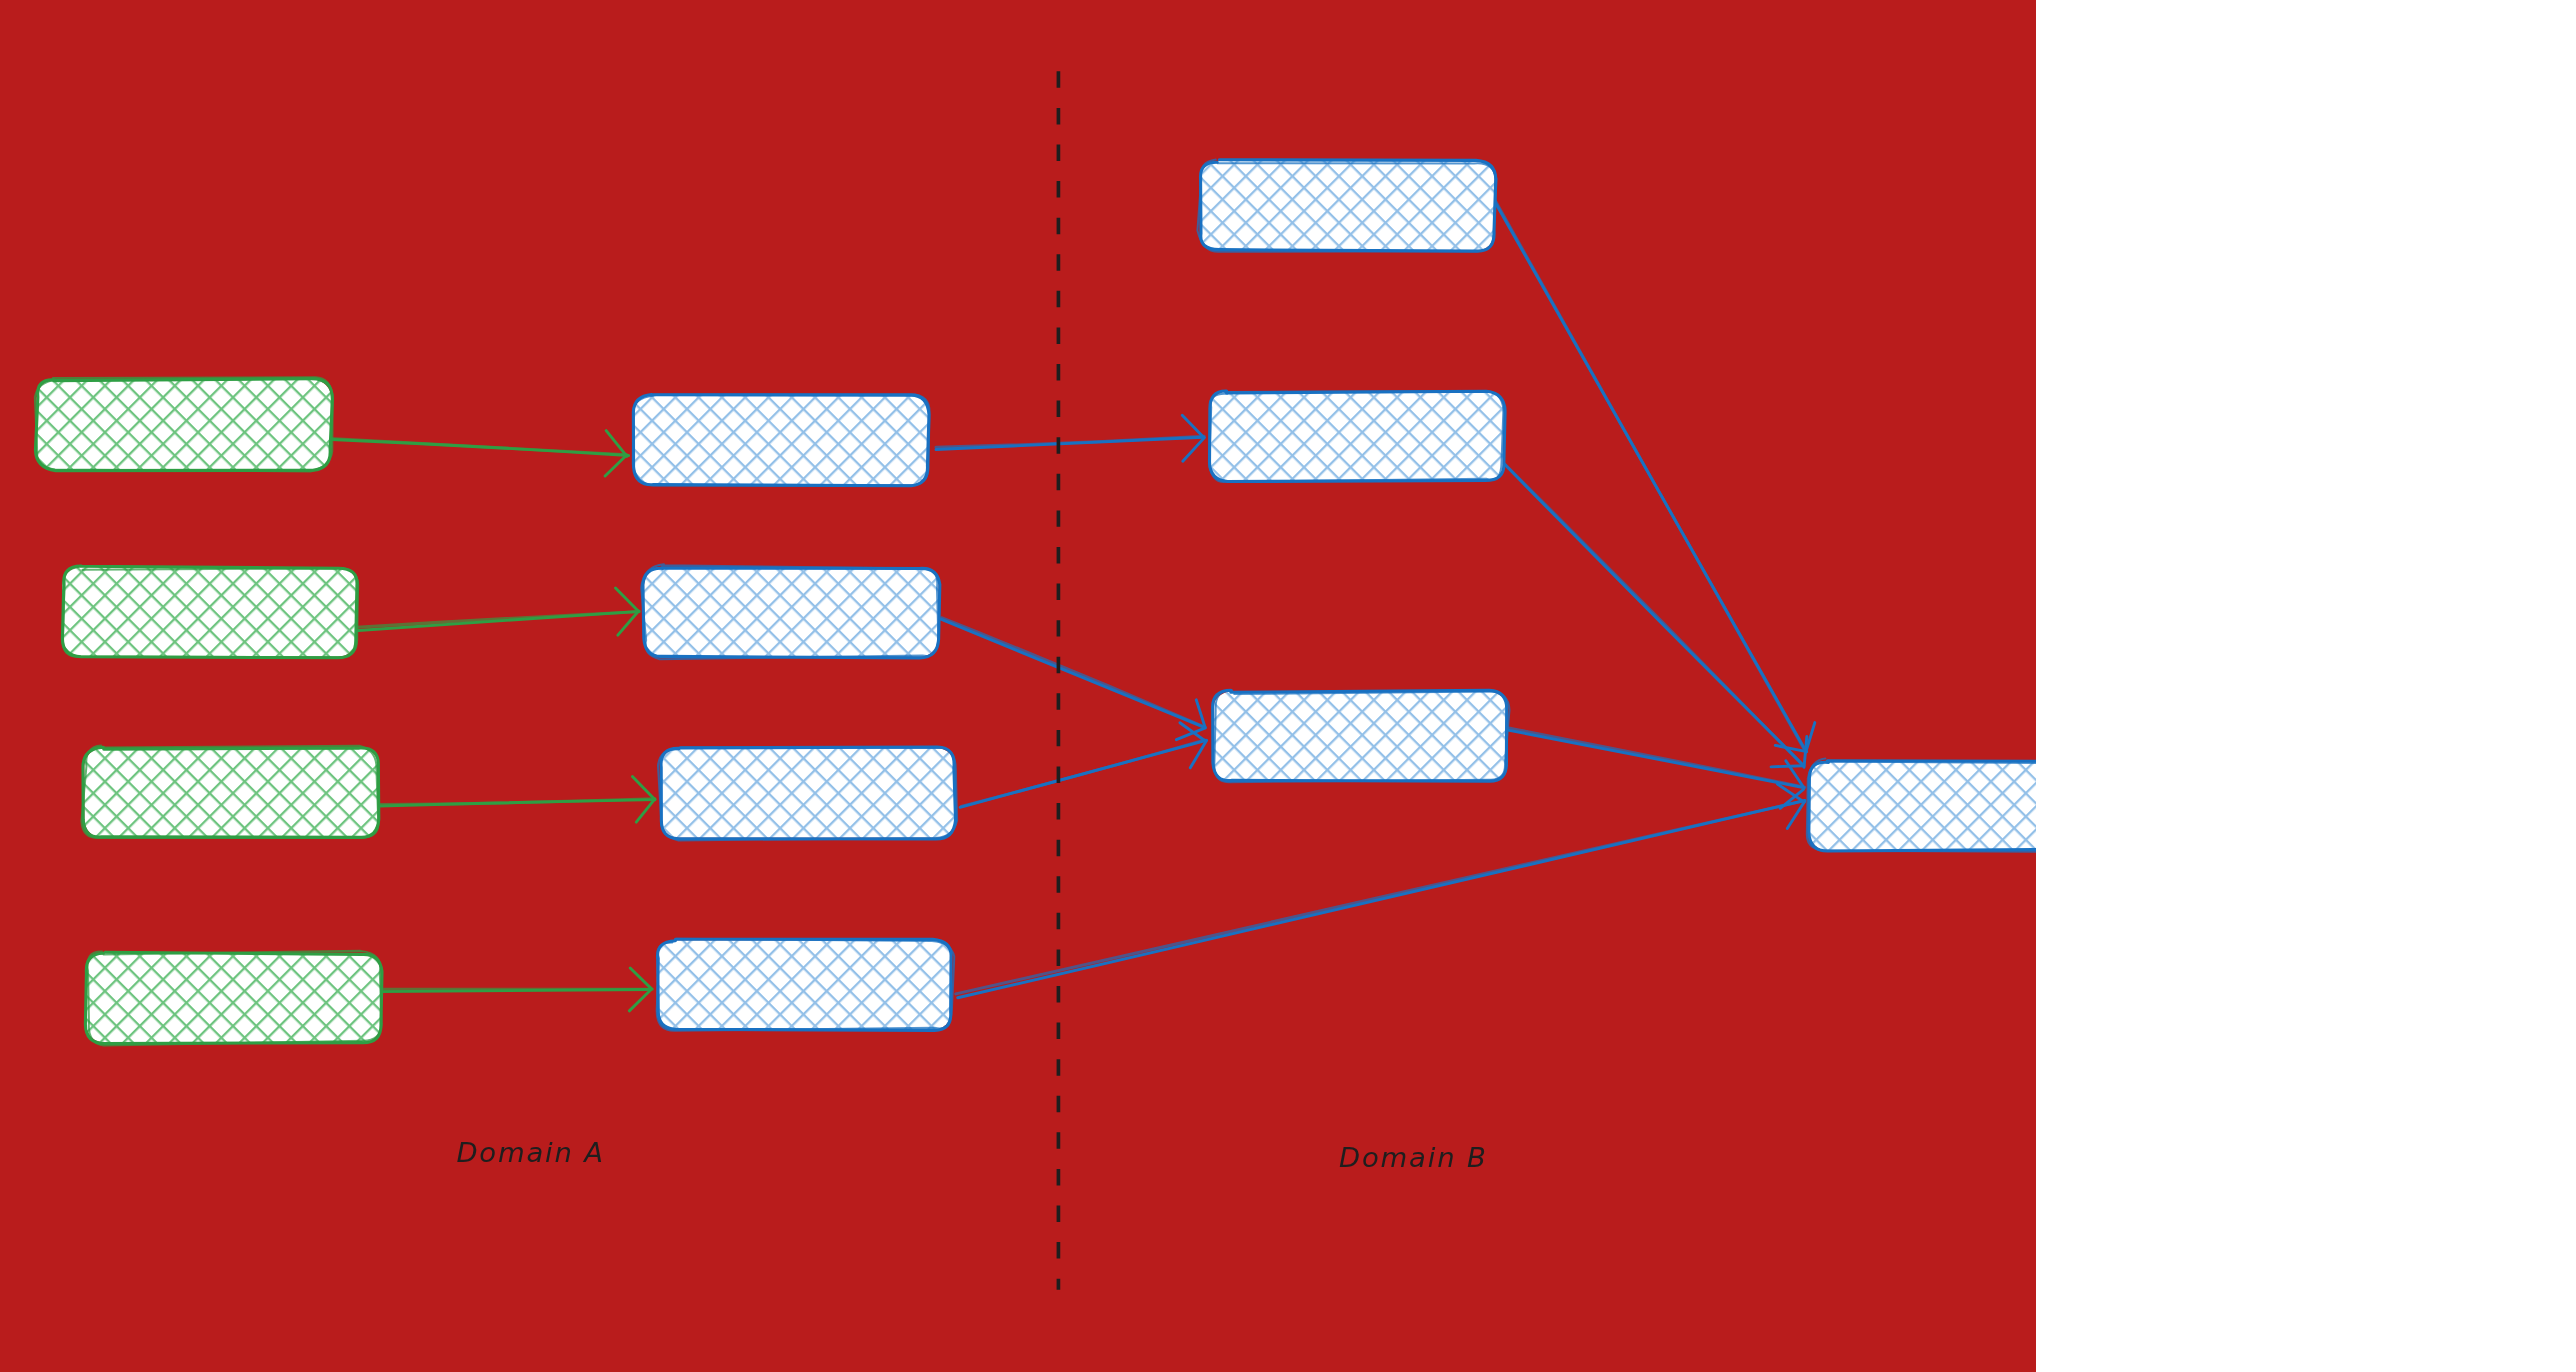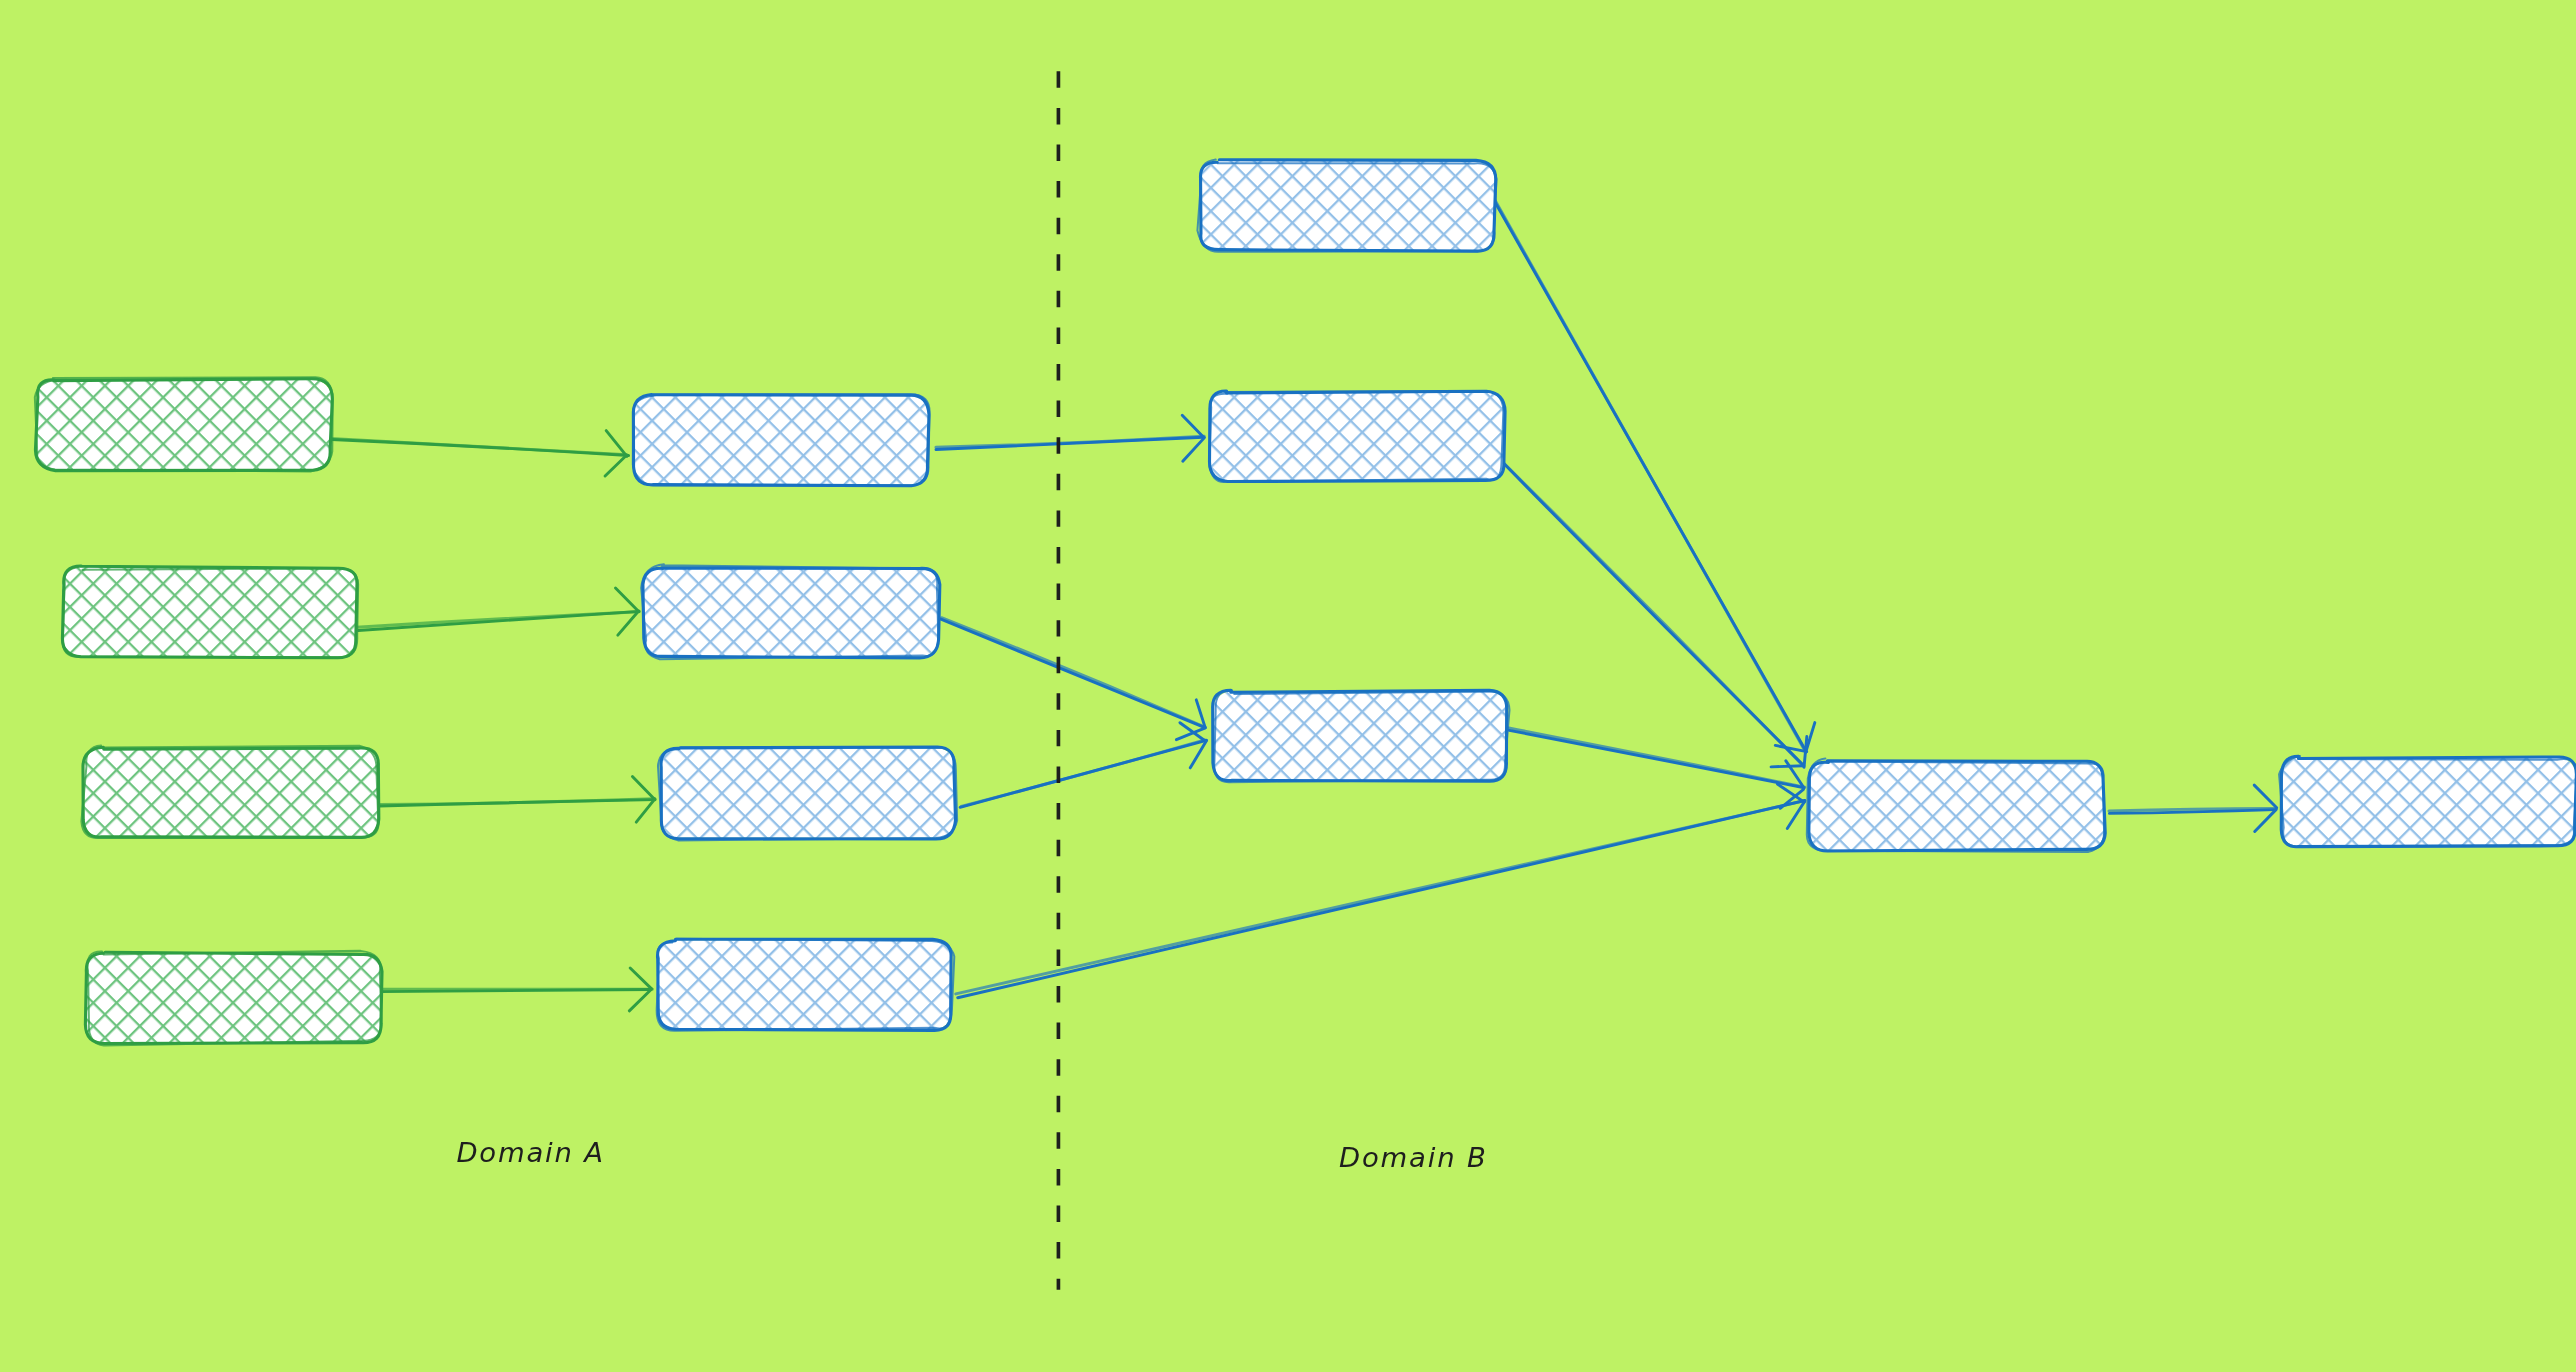--- a/index.html
+++ b/index.html
@@ -5,23 +5,23 @@
   html, body {
     margin: 0;
     padding: 0;
     background: #ffffff;
   }
   body {
     font-family: "Liberation Sans", sans-serif;
   }
   #canvas {
     position: relative;
-    width: 2576px;
+    width: 2036px;
     height: 1372px;
-    background: #bef264;
+    background: #b91c1c;
     overflow: hidden;
   }
   #diagram-svg {
     position: absolute;
     top: 0;
     left: 0;
     width: 2576px;
     height: 1372px;
   }
   .domain-label {

